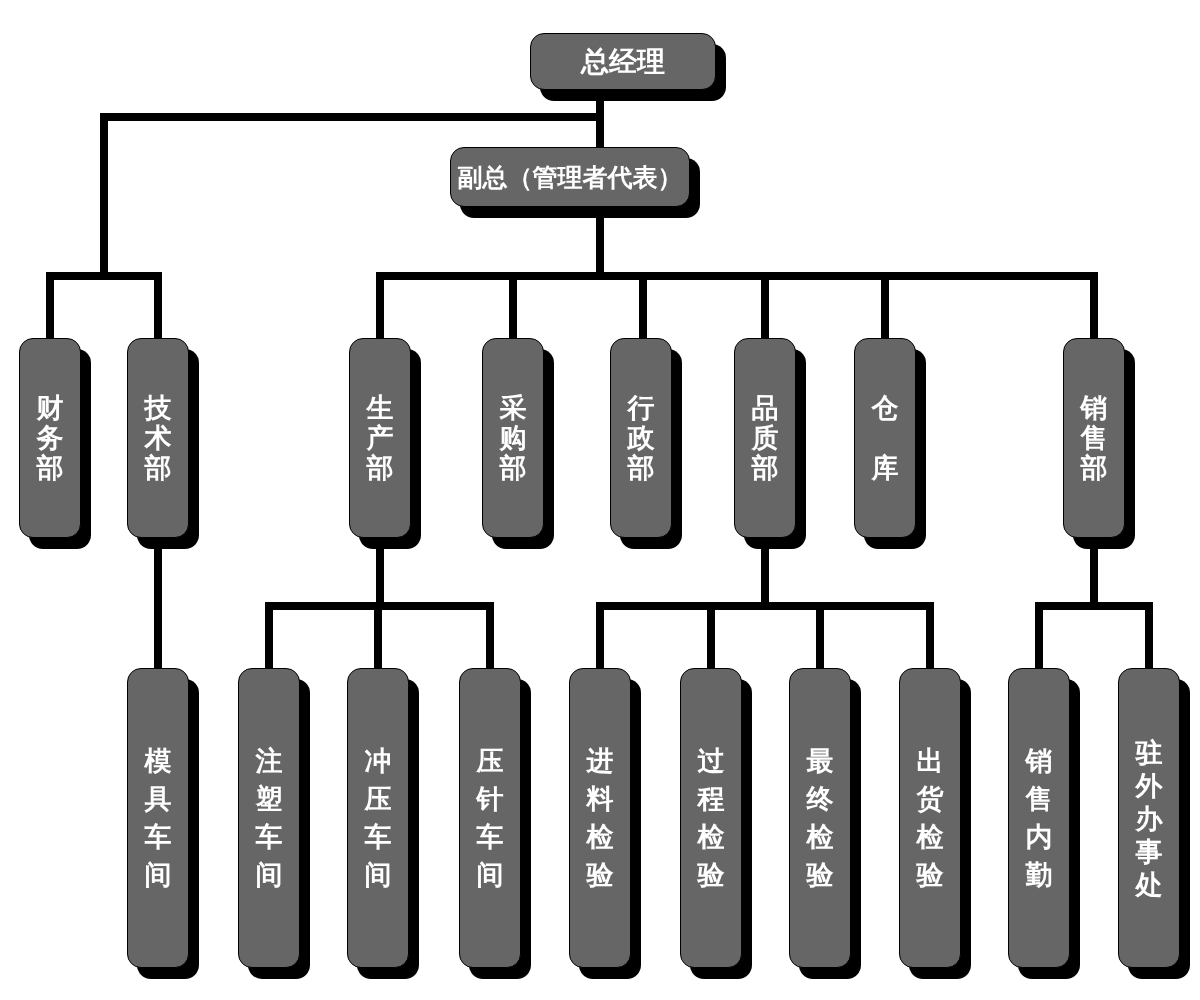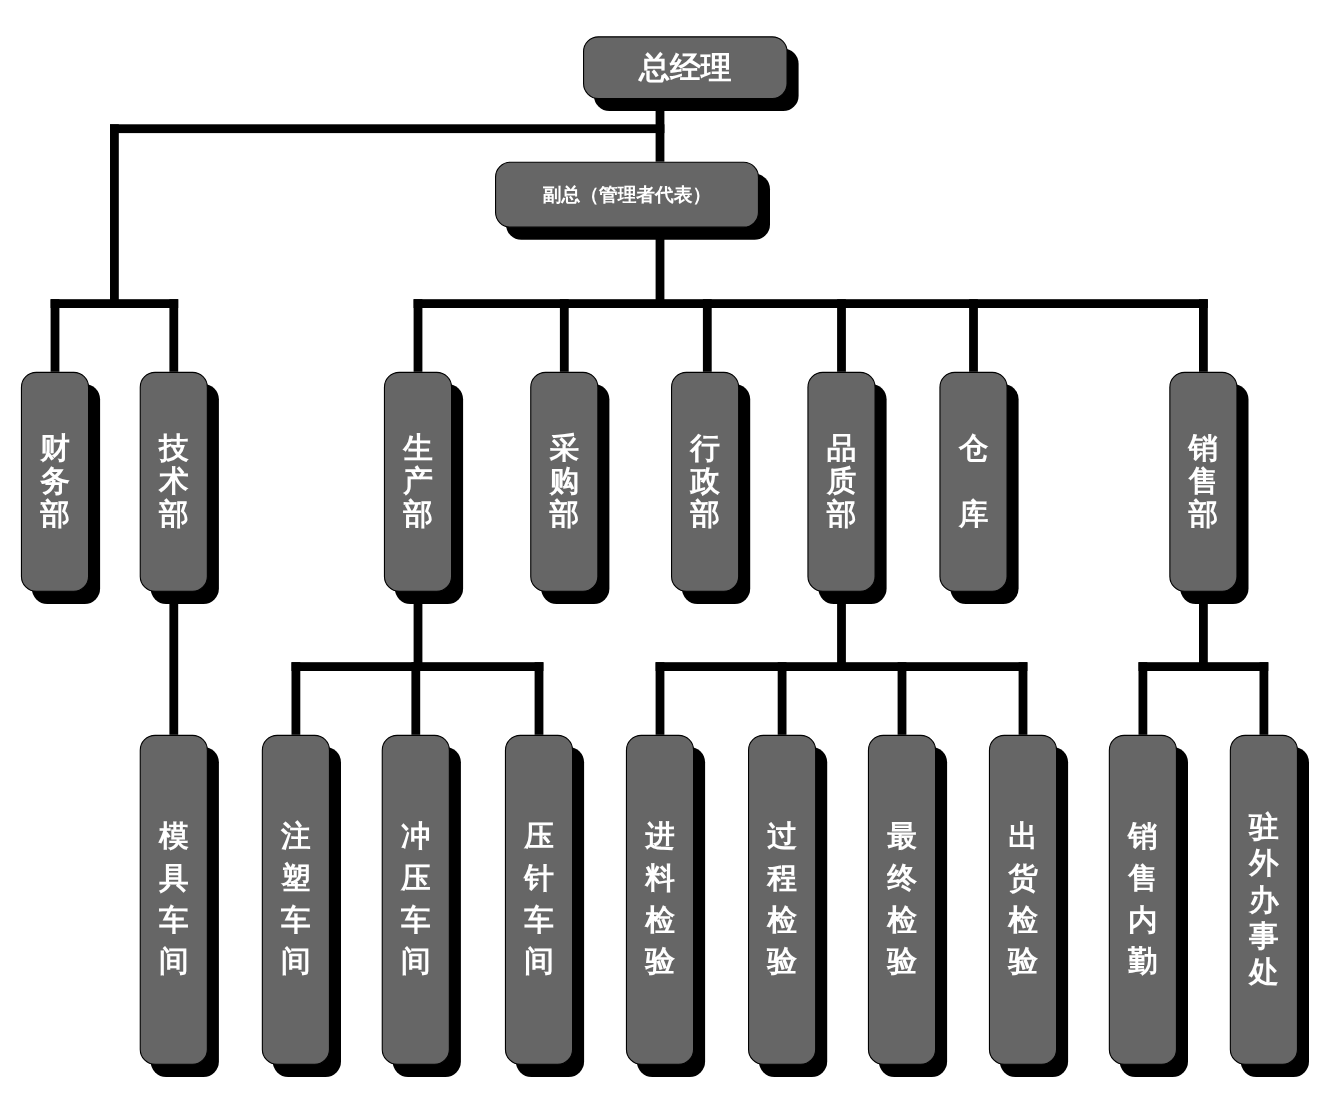--- a/index.html
+++ b/index.html
@@ -53,21 +53,21 @@
     <div class="seg" style="left: 707px; top: 602px; width: 8px; height: 66px; background: rgb(0, 0, 0);"></div>
     <div class="seg" style="left: 816px; top: 602px; width: 8px; height: 66px; background: rgb(0, 0, 0);"></div>
     <div class="seg" style="left: 926px; top: 602px; width: 8px; height: 66px; background: rgb(0, 0, 0);"></div>
     <div class="seg" style="left: 1090px; top: 538px; width: 8px; height: 72px; background: rgb(0, 0, 0);"></div>
     <div class="seg" style="left: 1035px; top: 602px; width: 118px; height: 8px; background: rgb(0, 0, 0);"></div>
     <div class="seg" style="left: 1035px; top: 602px; width: 8px; height: 66px; background: rgb(0, 0, 0);"></div>
     <div class="seg" style="left: 1145px; top: 602px; width: 8px; height: 66px; background: rgb(0, 0, 0);"></div>
     <div class="node h" style="left: 500px; top: 33px; width: 186px; height: 57px; background: rgb(102, 102, 102); color: rgb(255, 255, 255); box-shadow: rgb(0, 0, 0) 10px 11px 0px; font-size: 28px; margin-left: 30px;">
       <span class="lbl">总经理</span>
     </div>
-    <div class="node h" style="left: 450px; top: 147px; width: 240px; height: 60px; background: rgb(102, 102, 102); color: rgb(255, 255, 255); box-shadow: rgb(0, 0, 0) 10px 11px 0px; font-size: 17px;">
+    <div class="node h" style="left: 450px; top: 147px; width: 240px; height: 60px; background: rgb(102, 102, 102); color: rgb(255, 255, 255); box-shadow: rgb(0, 0, 0) 10px 11px 0px; font-size: 25px;">
       <span class="lbl">副总（管理者代表）</span>
     </div>
     <div class="node v" style="left: 19px; top: 338px; width: 62px; height: 200px; background: rgb(102, 102, 102); color: rgb(255, 255, 255); box-shadow: rgb(0, 0, 0) 10px 11px 0px; font-size: 27px; line-height: 30px;">
       <span class="lbl">
         <span class="ch">财</span>
         <span class="ch">务</span>
         <span class="ch">部</span>
       </span>
     </div>
     <div class="node v" style="left: 127px; top: 338px; width: 62px; height: 200px; background: rgb(102, 102, 102); color: rgb(255, 255, 255); box-shadow: rgb(0, 0, 0) 10px 11px 0px; font-size: 27px; line-height: 30px;">

